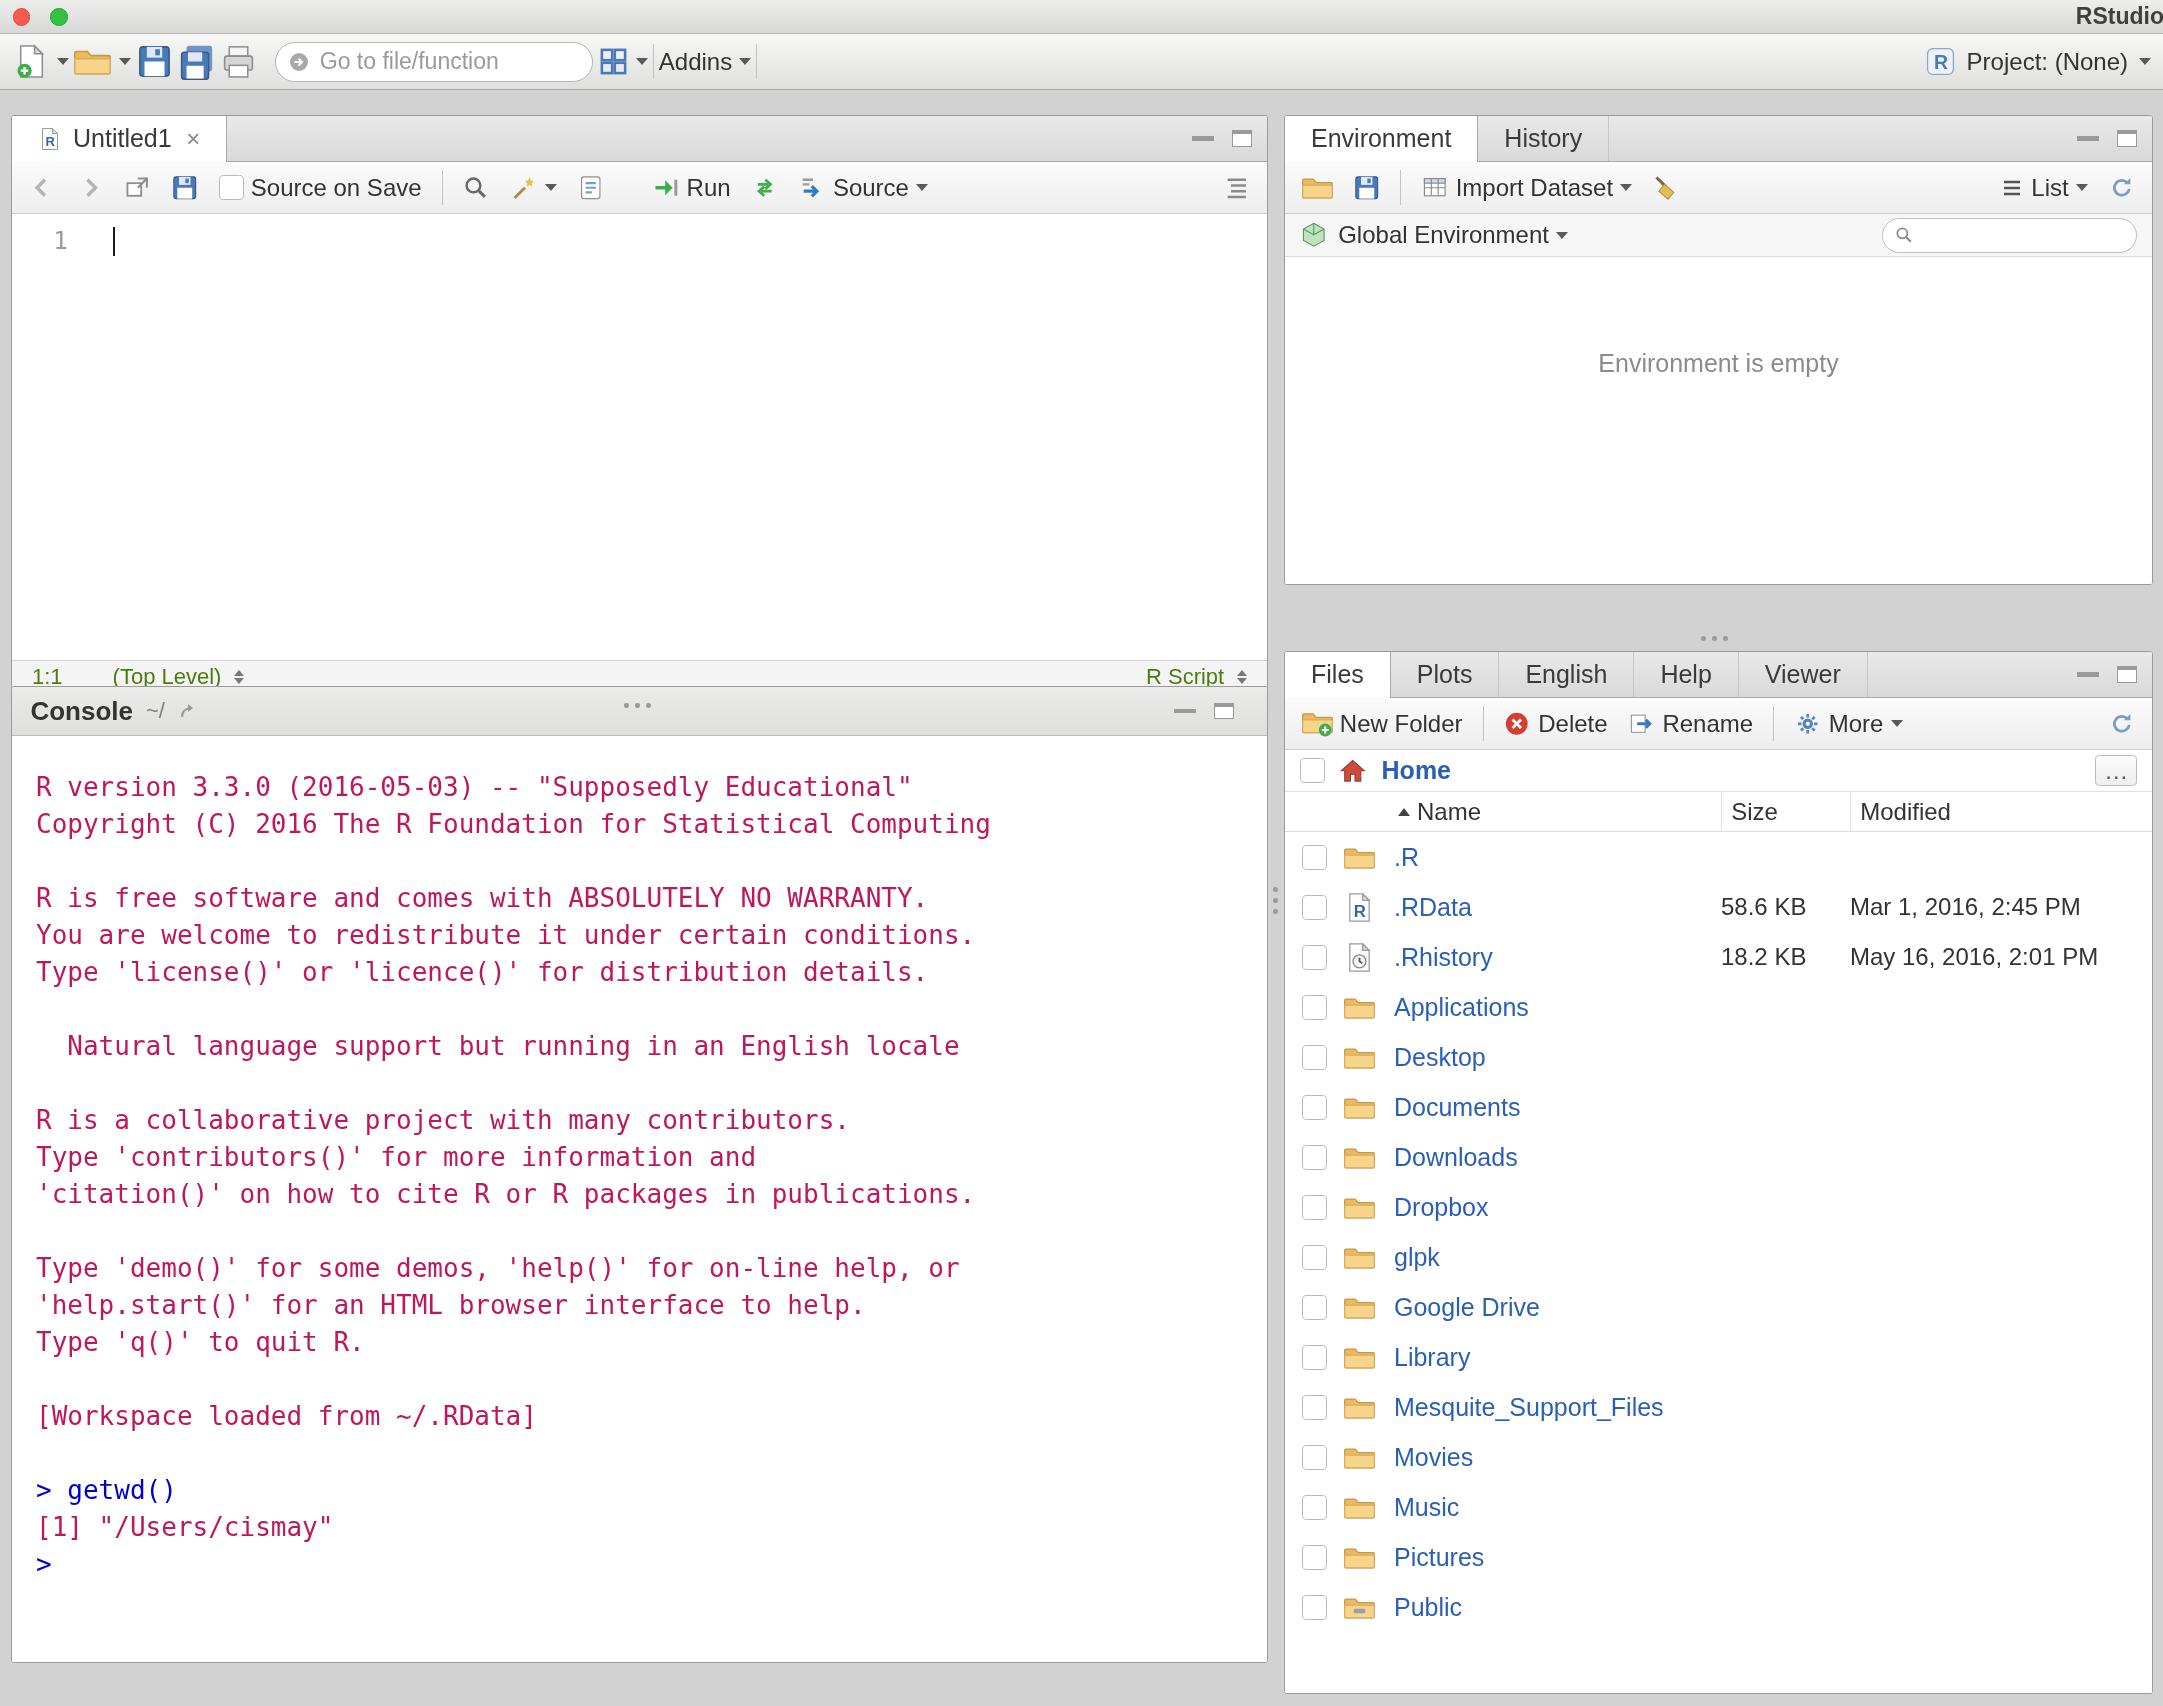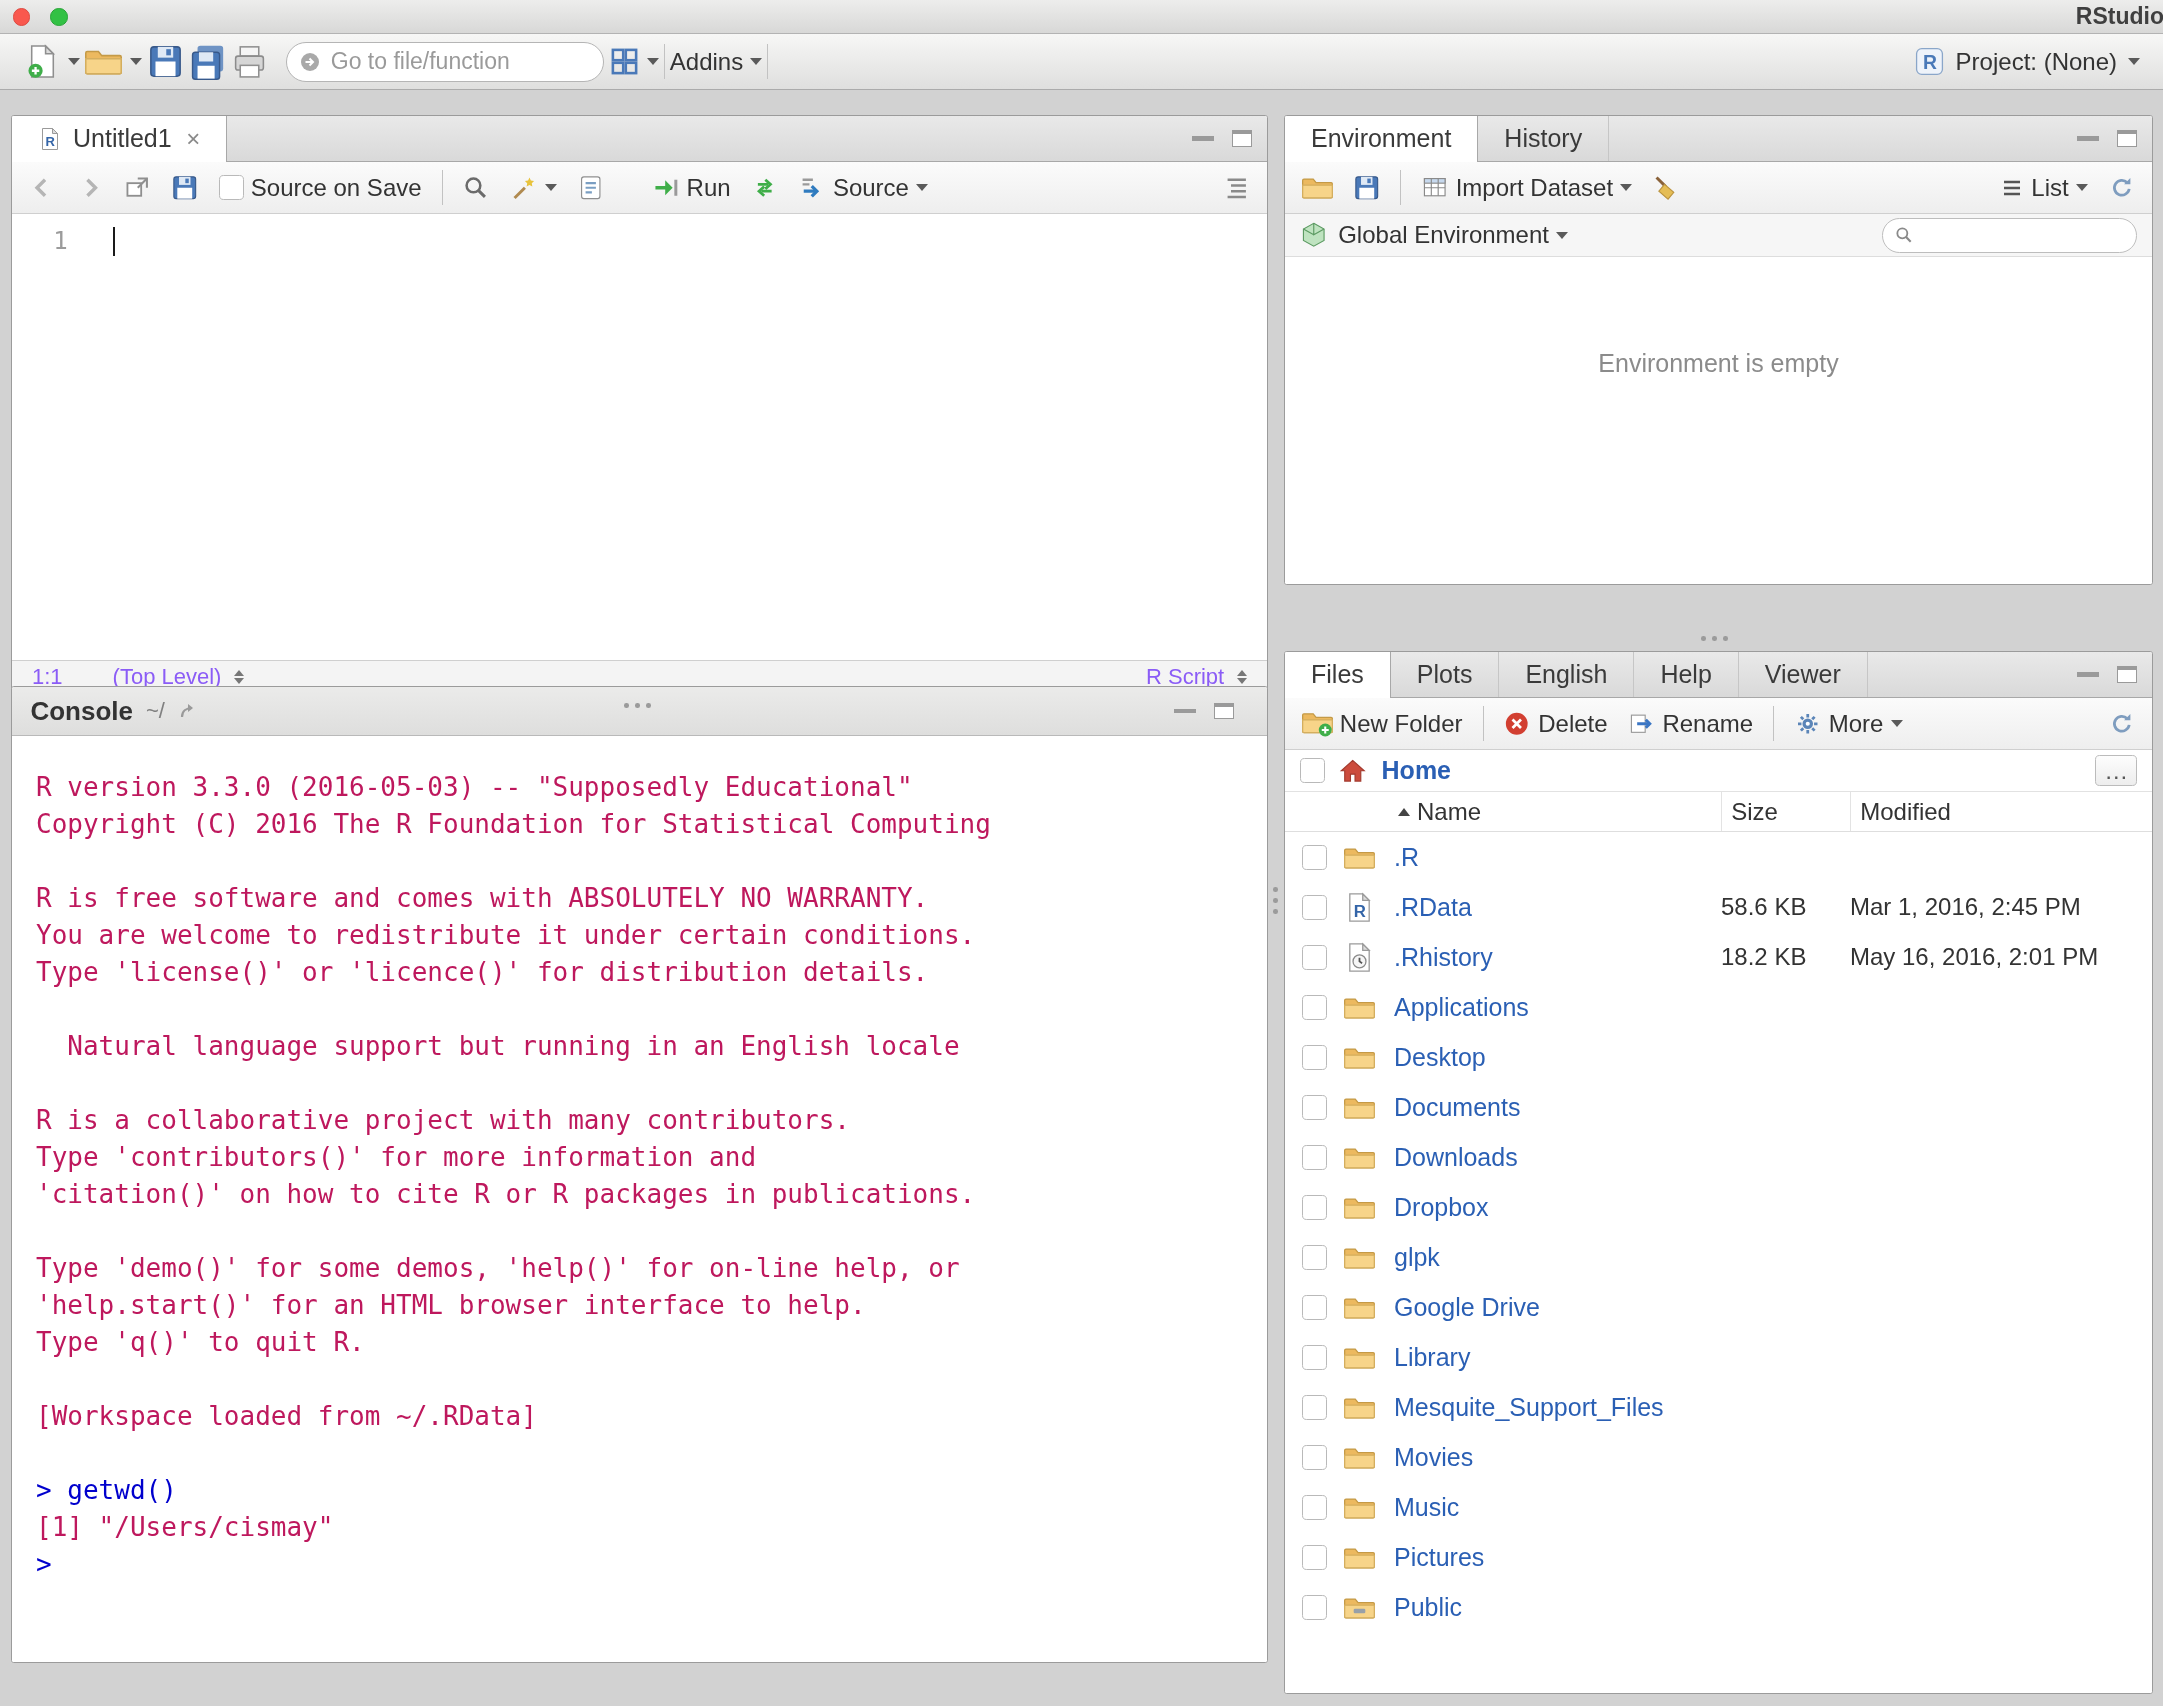--- a/index.html
+++ b/index.html
@@ -14,21 +14,21 @@
             position:relative;display:flex;align-items:center;}
   .traffic{position:absolute;left:13px;top:8.3px;display:flex;gap:20px;}
   .light{width:17.4px;height:17.4px;border-radius:50%;}
   .light.red{background:#f9584e;border:0.9px solid #dd4a41;}
   .light.green{background:#32c144;border:0.9px solid #27a436;}
   .win-title{width:100%;text-align:right;font-size:23px;color:#3f3f3f;font-weight:bold;}
 
   
   .main-toolbar{position:absolute;top:34px;left:0;right:0;height:56px;
     background:linear-gradient(#f7f7f6,#dfdfde);border-bottom:0.9px solid #ababab;
-    display:flex;align-items:center;gap:5px;padding:0 24px;font-size:24px;}
+    display:flex;align-items:center;gap:5px;padding:0 13px;font-size:24px;}
   .tbtn{display:flex;align-items:center;gap:7.3px;cursor:default;}
   .caret{width:0;height:0;border-left:6.4px solid transparent;border-right:6.4px solid transparent;
          border-top:7.3px solid #5a5a5a;display:inline-block;}
   .vdiv{width:0.9px;height:35px;background:#c2c2c2;}
   .goto-box{width:318px;height:40px;border:0.9px solid #b5b5b5;border-radius:20px;background:#fff;
     display:flex;align-items:center;padding:0 11px;gap:9.2px;margin-left:13px;}
   .goto-box input{border:none;outline:none;font-size:23px;width:100%;color:#444;background:transparent;
     font-family:"Liberation Sans",sans-serif;}
   .goto-box input::placeholder{color:#9a9a9a;}
   .project{margin-left:auto;display:flex;align-items:center;gap:11px;}
@@ -53,21 +53,21 @@
 
   .ptoolbar{height:52px;border-bottom:0.9px solid #cfcfcf;background:linear-gradient(#fbfbfb,#eeeeee);
             display:flex;align-items:center;gap:20px;padding:0 16.5px;font-size:24px;}
 
   
   .editor{flex:1;display:flex;background:#fff;position:relative;}
   .gutter{width:97px;padding-top:11px;text-align:center;color:#9b9b9b;
           font:24px/33px "DejaVu Sans Mono",monospace;}
   .codecaret{position:absolute;left:101px;top:13px;width:1.8px;height:29px;background:#1a1a1a;}
   .statusbar{height:33px;background:#f4f4f4;border-top:0.9px solid #cfcfcf;display:flex;align-items:center;
-             padding:0 20px;font-size:22px;color:#8b5cf6;gap:13px;}
+             padding:0 20px;font-size:22px;color:#4d7c0f;gap:13px;}
   .updown{display:inline-flex;flex-direction:column;gap:2.8px;margin-left:5.5px;}
   .updown .u{width:0;height:0;border-left:5.5px solid transparent;border-right:5.5px solid transparent;border-bottom:6.4px solid #777;}
   .updown .d{width:0;height:0;border-left:5.5px solid transparent;border-right:5.5px solid transparent;border-top:6.4px solid #777;}
   .sb-right{margin-left:auto;display:flex;align-items:center;}
 
   
   .chead{height:49px;background:linear-gradient(#ebebea,#dededd);border-bottom:0.9px solid #b9b9b9;
          display:flex;align-items:center;padding:0 18.4px;gap:13px;}
   .ctitle{font-size:26px;font-weight:bold;color:#333;}
   .cpath{font-size:22px;color:#808080;}

